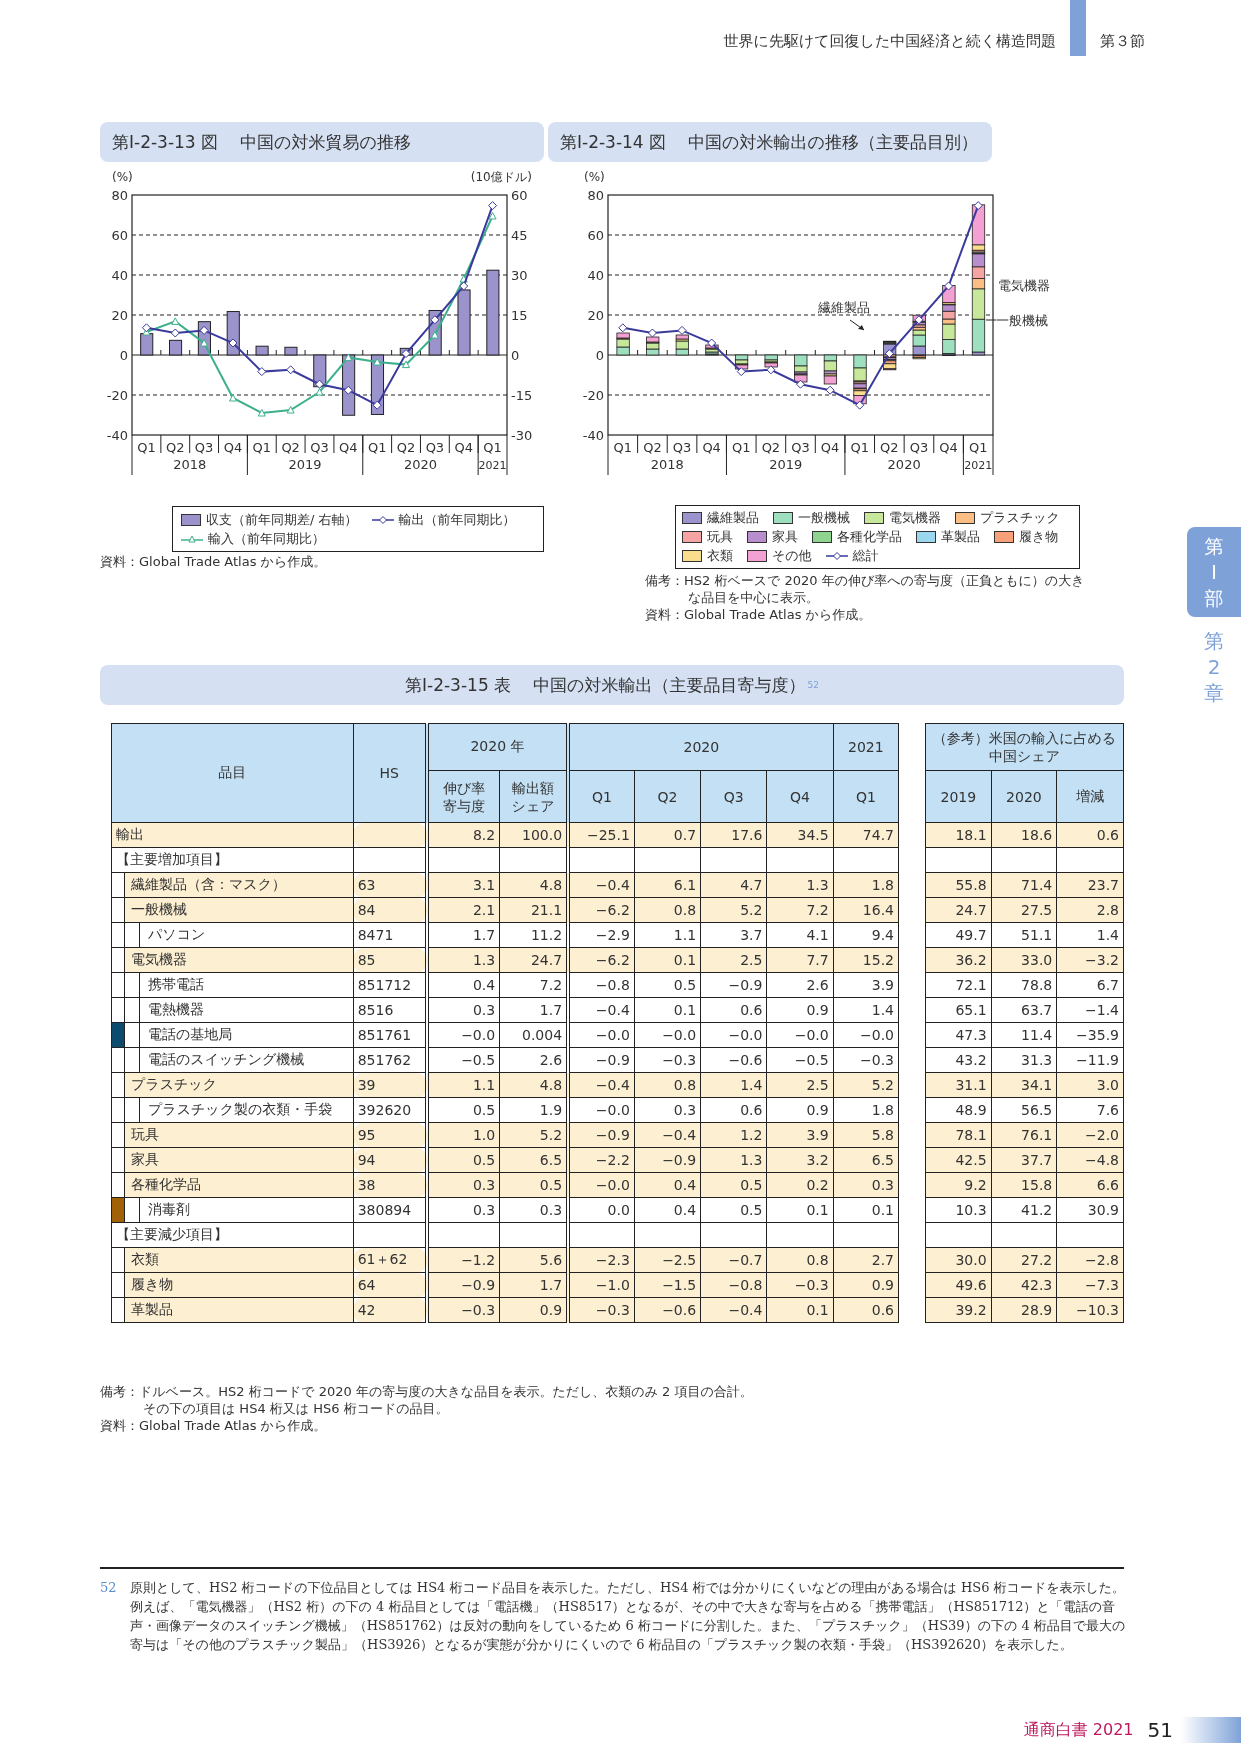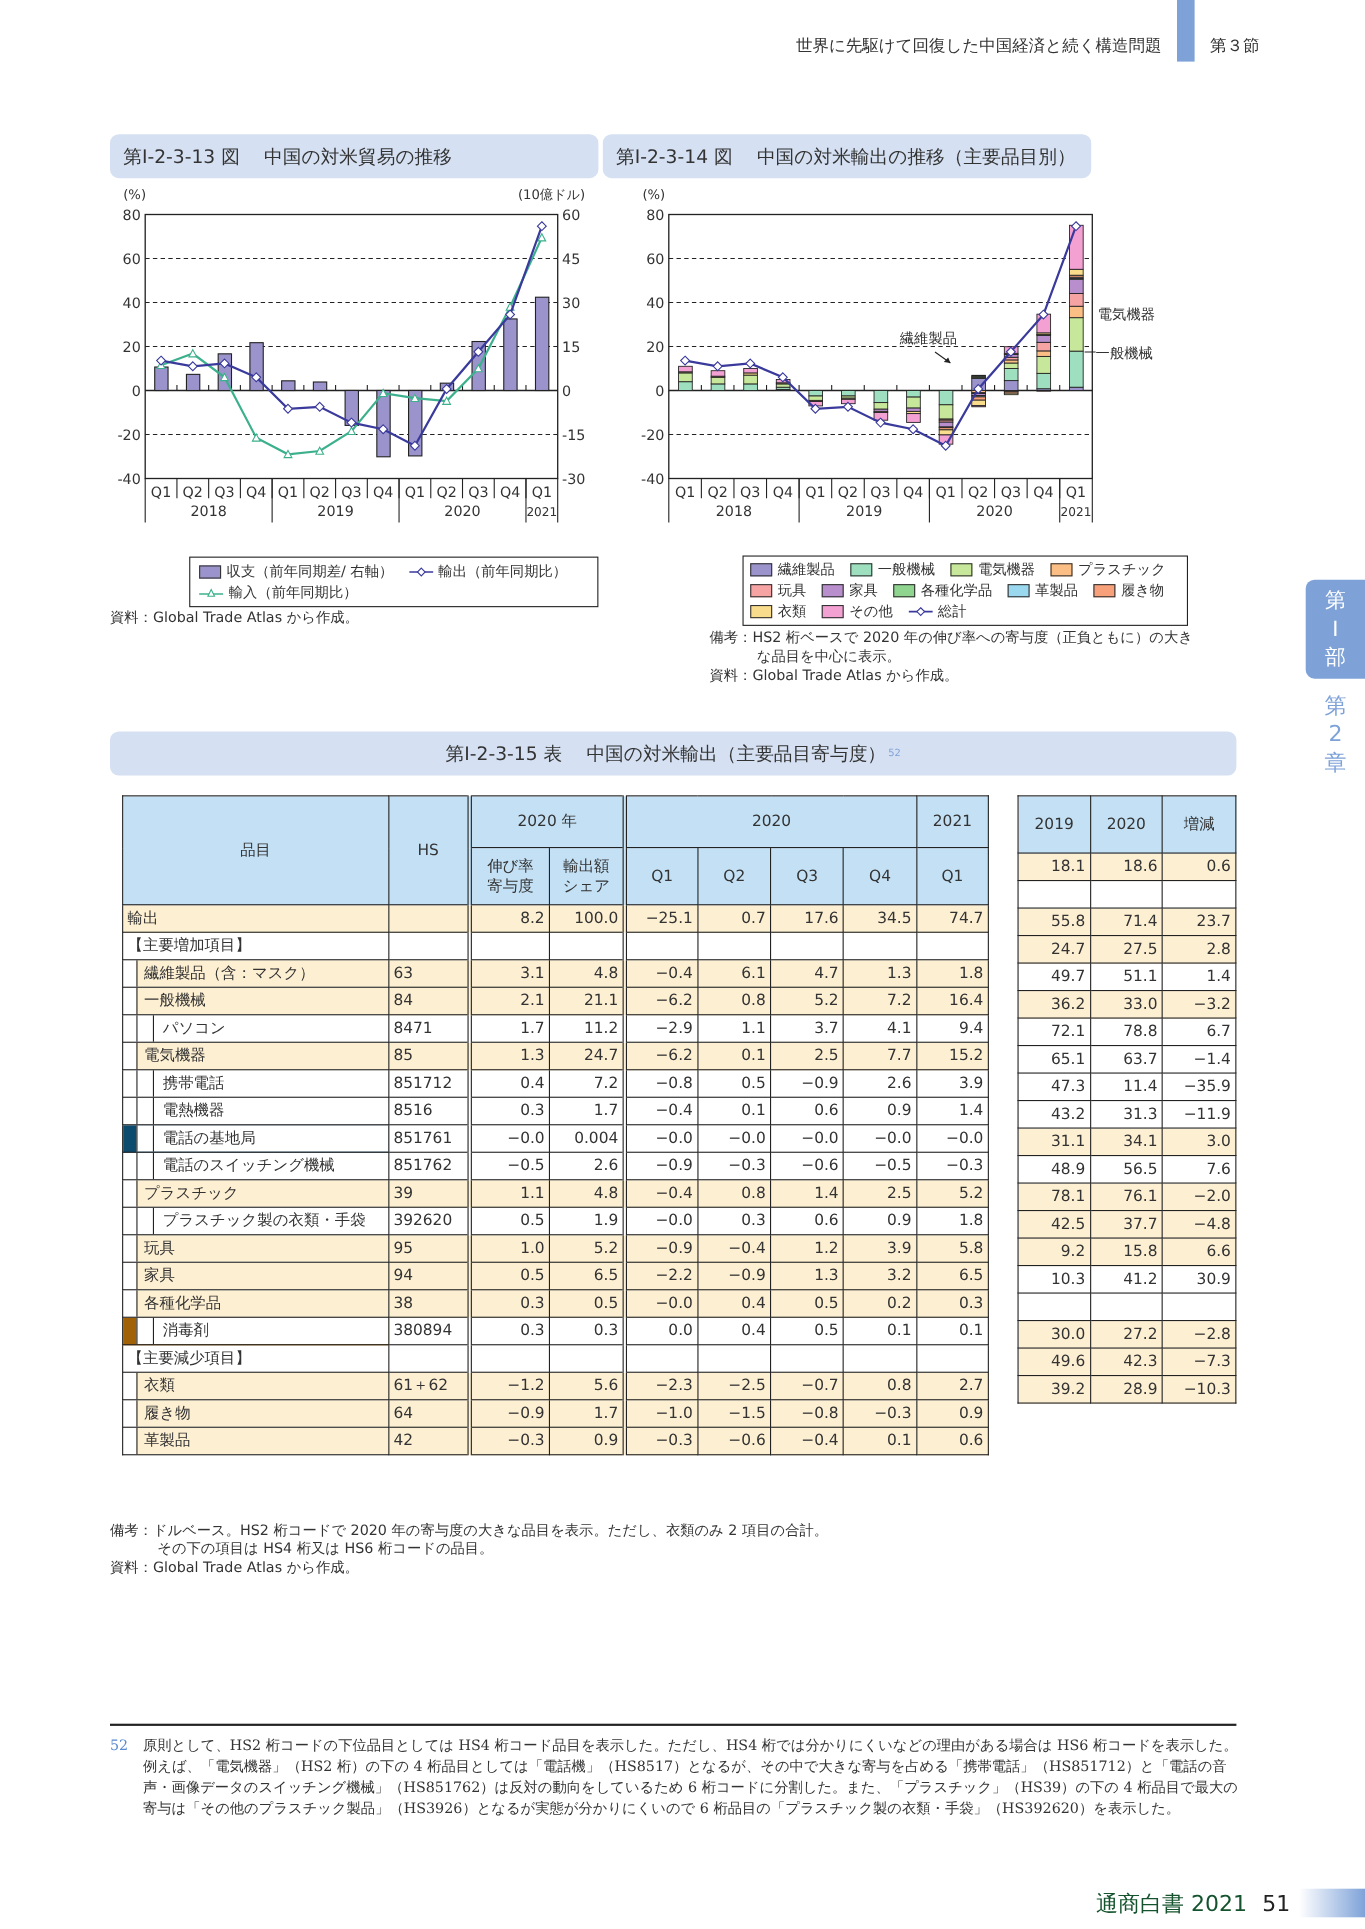--- a/index.html
+++ b/index.html
@@ -26,34 +26,34 @@
   .legend .sw { display: inline-block; width: 20px; height: 12px; border: 1px solid #333; margin-right: 5px; }
   .legend .ln { display: inline-block; width: 22px; height: 10px; margin-right: 5px; position: relative; }
 
   .note { position: absolute; font-size: 13px; color: #333; line-height: 17px; }
   .note .indent { padding-left: 43px; }
 
   table.data { position: absolute; border-collapse: collapse; font-size: 14px; color: #333; }
   table.data th, table.data td { border: 1.3px solid #222; height: 25px; padding: 0 4px; white-space: nowrap; }
   table.data th { background: #c3e0f5; font-weight: normal; text-align: center; }
   table.data td.num { text-align: right; }
-  table.data td.hs { text-align: left; }
+  table.data td.hs { text-align: left; border-radius: 11px; }
   table.data tr.hl td { background: #fdefd2; }
   table.data td.dbl-l { border-left: 4px double #222; }
   table.data th.dbl-l { border-left: 4px double #222; }
   td.item { padding: 0 !important; }
   td.item .lbl { padding-left: 4px; display: flex; align-items: center; height: 24px; }
 
   .footnote-rule { position: absolute; left: 100px; top: 1567px; width: 1024px; height: 1.5px; background: #222; }
   .footnote { position: absolute; left: 100px; top: 1578px; width: 1030px; font-family: "DejaVu Serif", serif; font-size: 13px; line-height: 19px; color: #333; }
   .footnote .fn-num { color: #5a8ad0; position: absolute; left: 0; top: 0; }
   .footnote .fn-text { margin-left: 30px; }
 
   .page-foot { position: absolute; top: 1717px; right: 0; display: flex; align-items: center; height: 26px; }
-  .page-foot .book { color: #14532d; font-size: 20px; margin-right: 14px; }
+  .page-foot .book { color: #be185d; font-size: 16px; margin-right: 14px; }
   .page-foot .pno { font-size: 20px; color: #222; margin-right: 8px; }
   .page-foot .grad { width: 60px; height: 26px; background: linear-gradient(to right, #ffffff, #7ea2d8); }
 </style>
 </head>
 <body>
 
 <div class="running-head">
   <span class="rh-title">世界に先駆けて回復した中国経済と続く構造問題</span>
   <span class="rh-bar"></span>
   <span class="rh-section">第３節</span>
@@ -771,20 +771,26 @@
     </tbody>
 </table>
 
 <table class="data" id="table-ref" style="left:925px; top:723px; width:199px;">
   <colgroup>
       <col style="width:66px">
       <col style="width:66px">
       <col style="width:67px">
     </colgroup>
   <thead>
+    <tr style="height:47px">
+      <th colspan="3" style="line-height:18px;">
+        <div>（参考）米国の輸入に占める</div>
+        <div>中国シェア</div>
+      </th>
+    </tr>
     <tr style="height:52px">
       <th>2019</th>
       <th>2020</th>
       <th>増減</th>
     </tr>
   </thead>
   <tbody id="tbody-ref">
       <tr class="hl">
         <td class="num">18.1</td>
         <td class="num">18.6</td>

